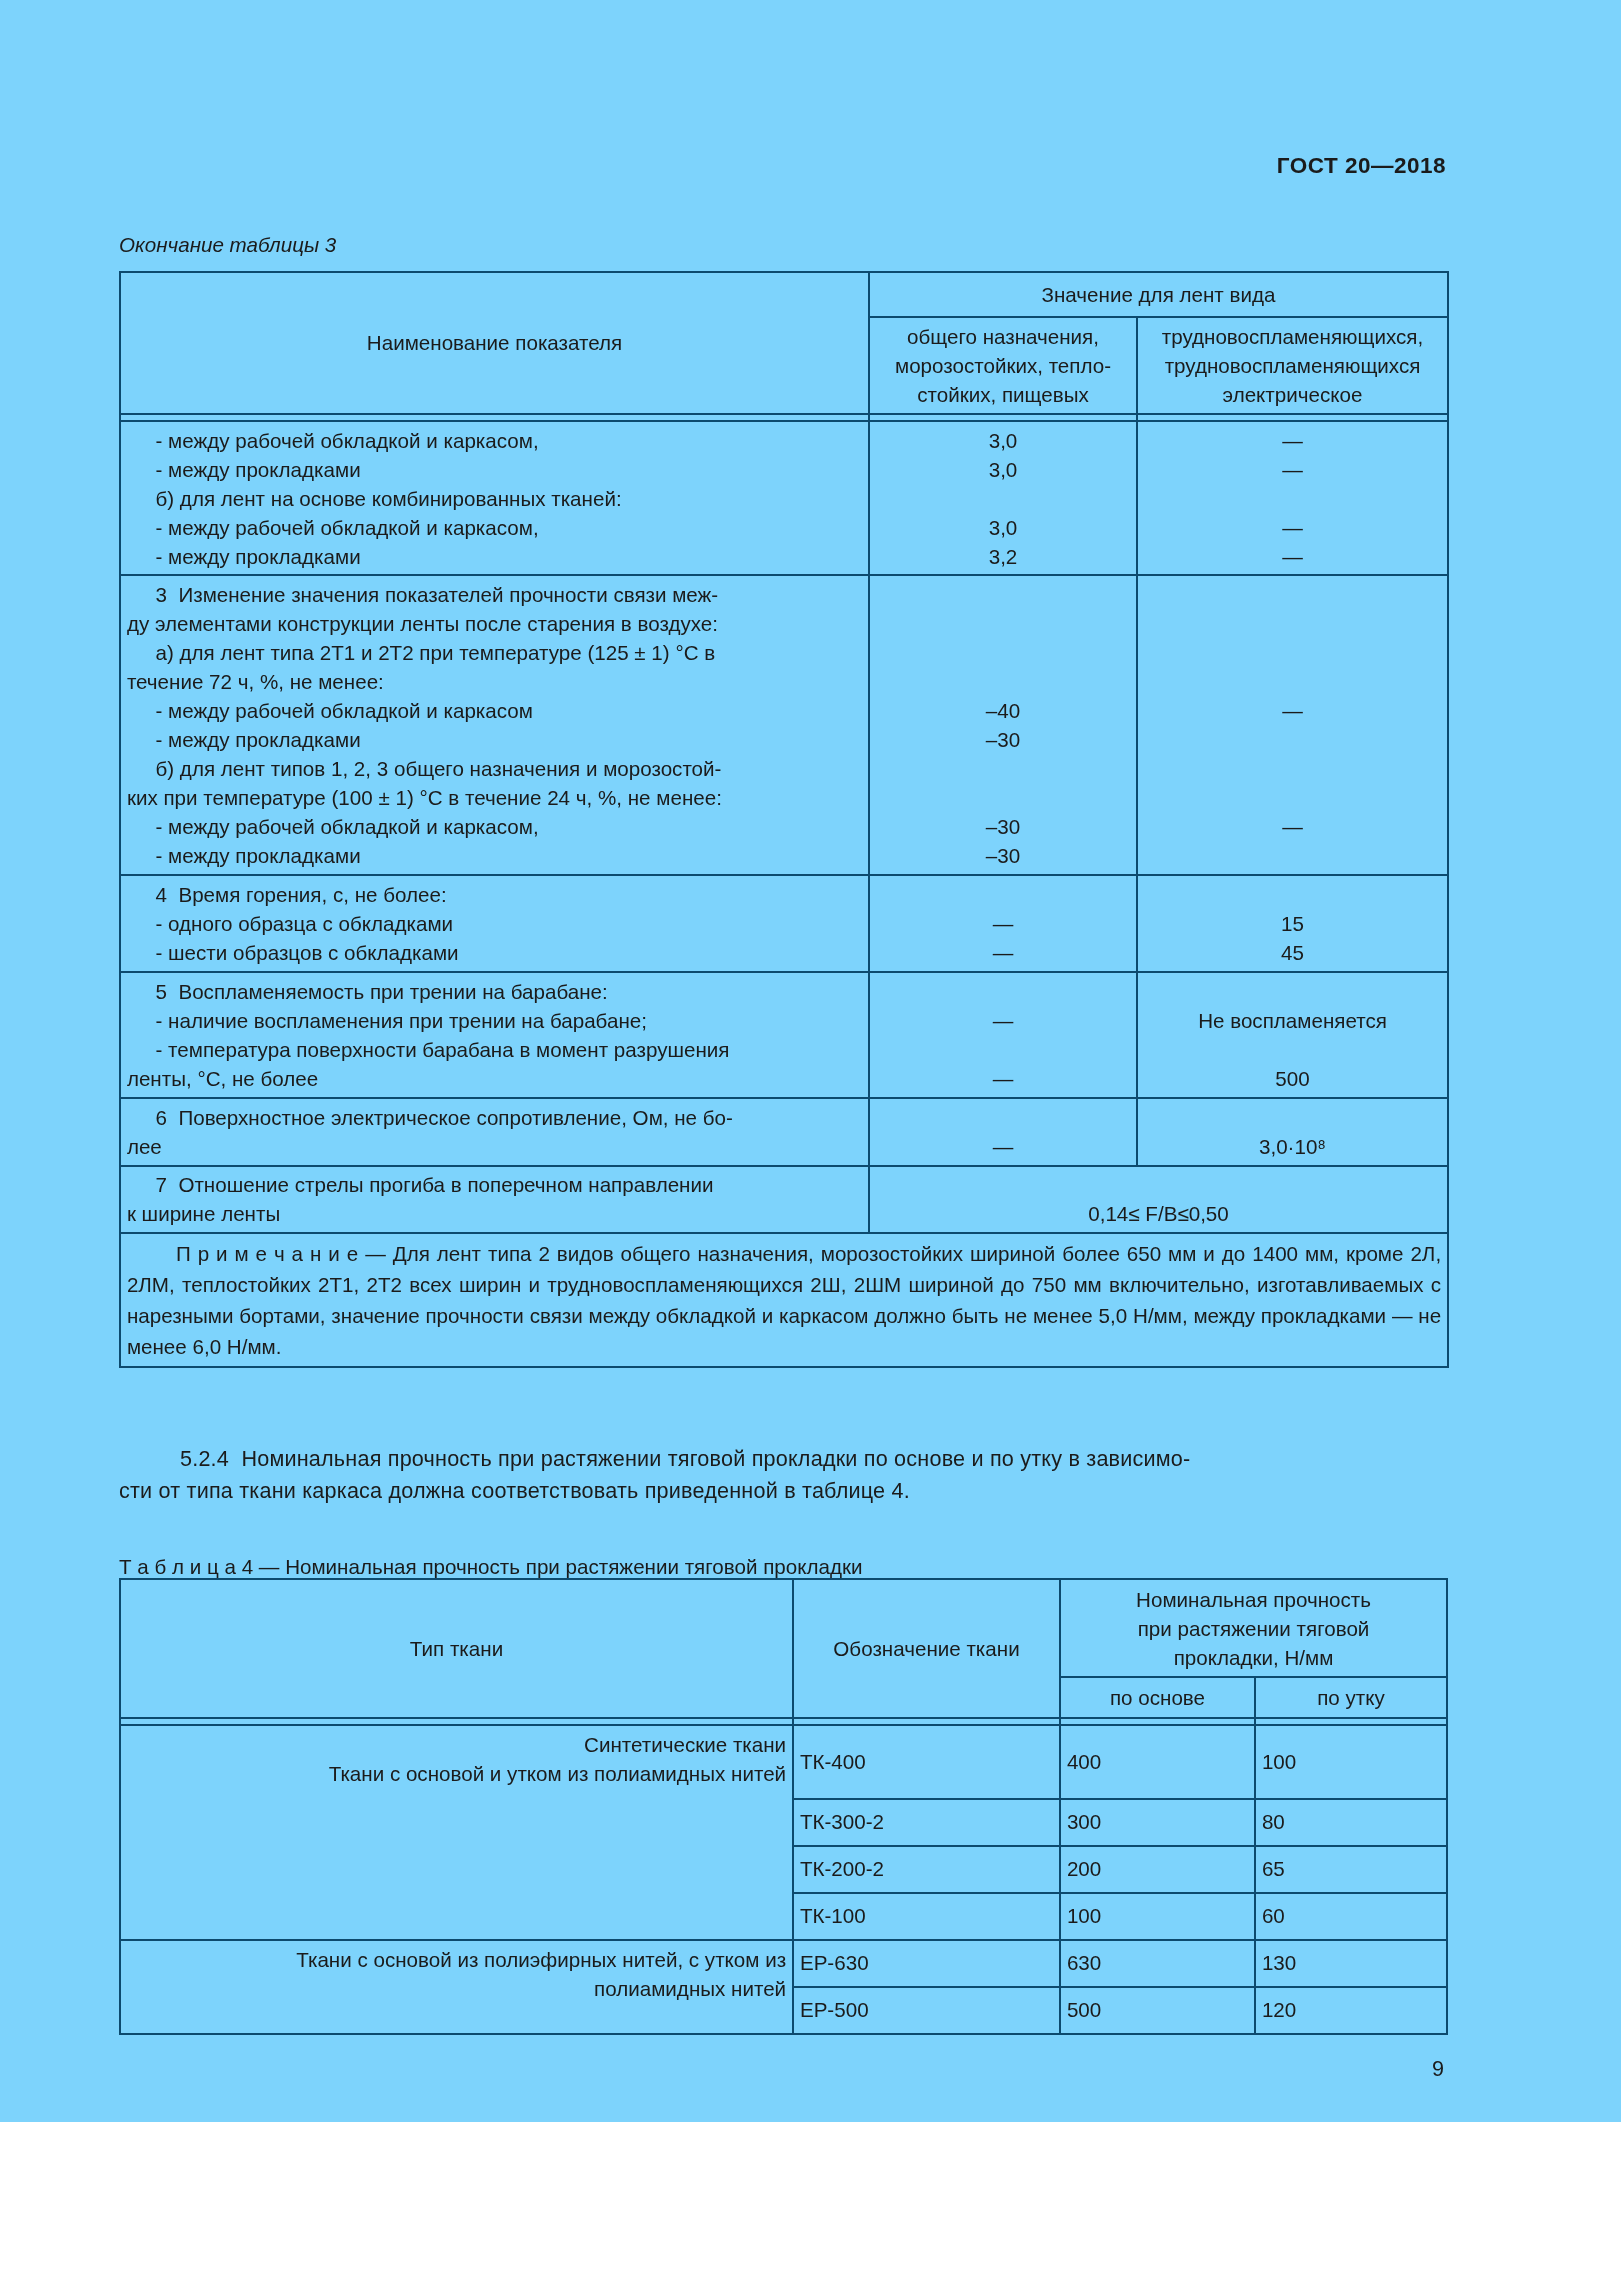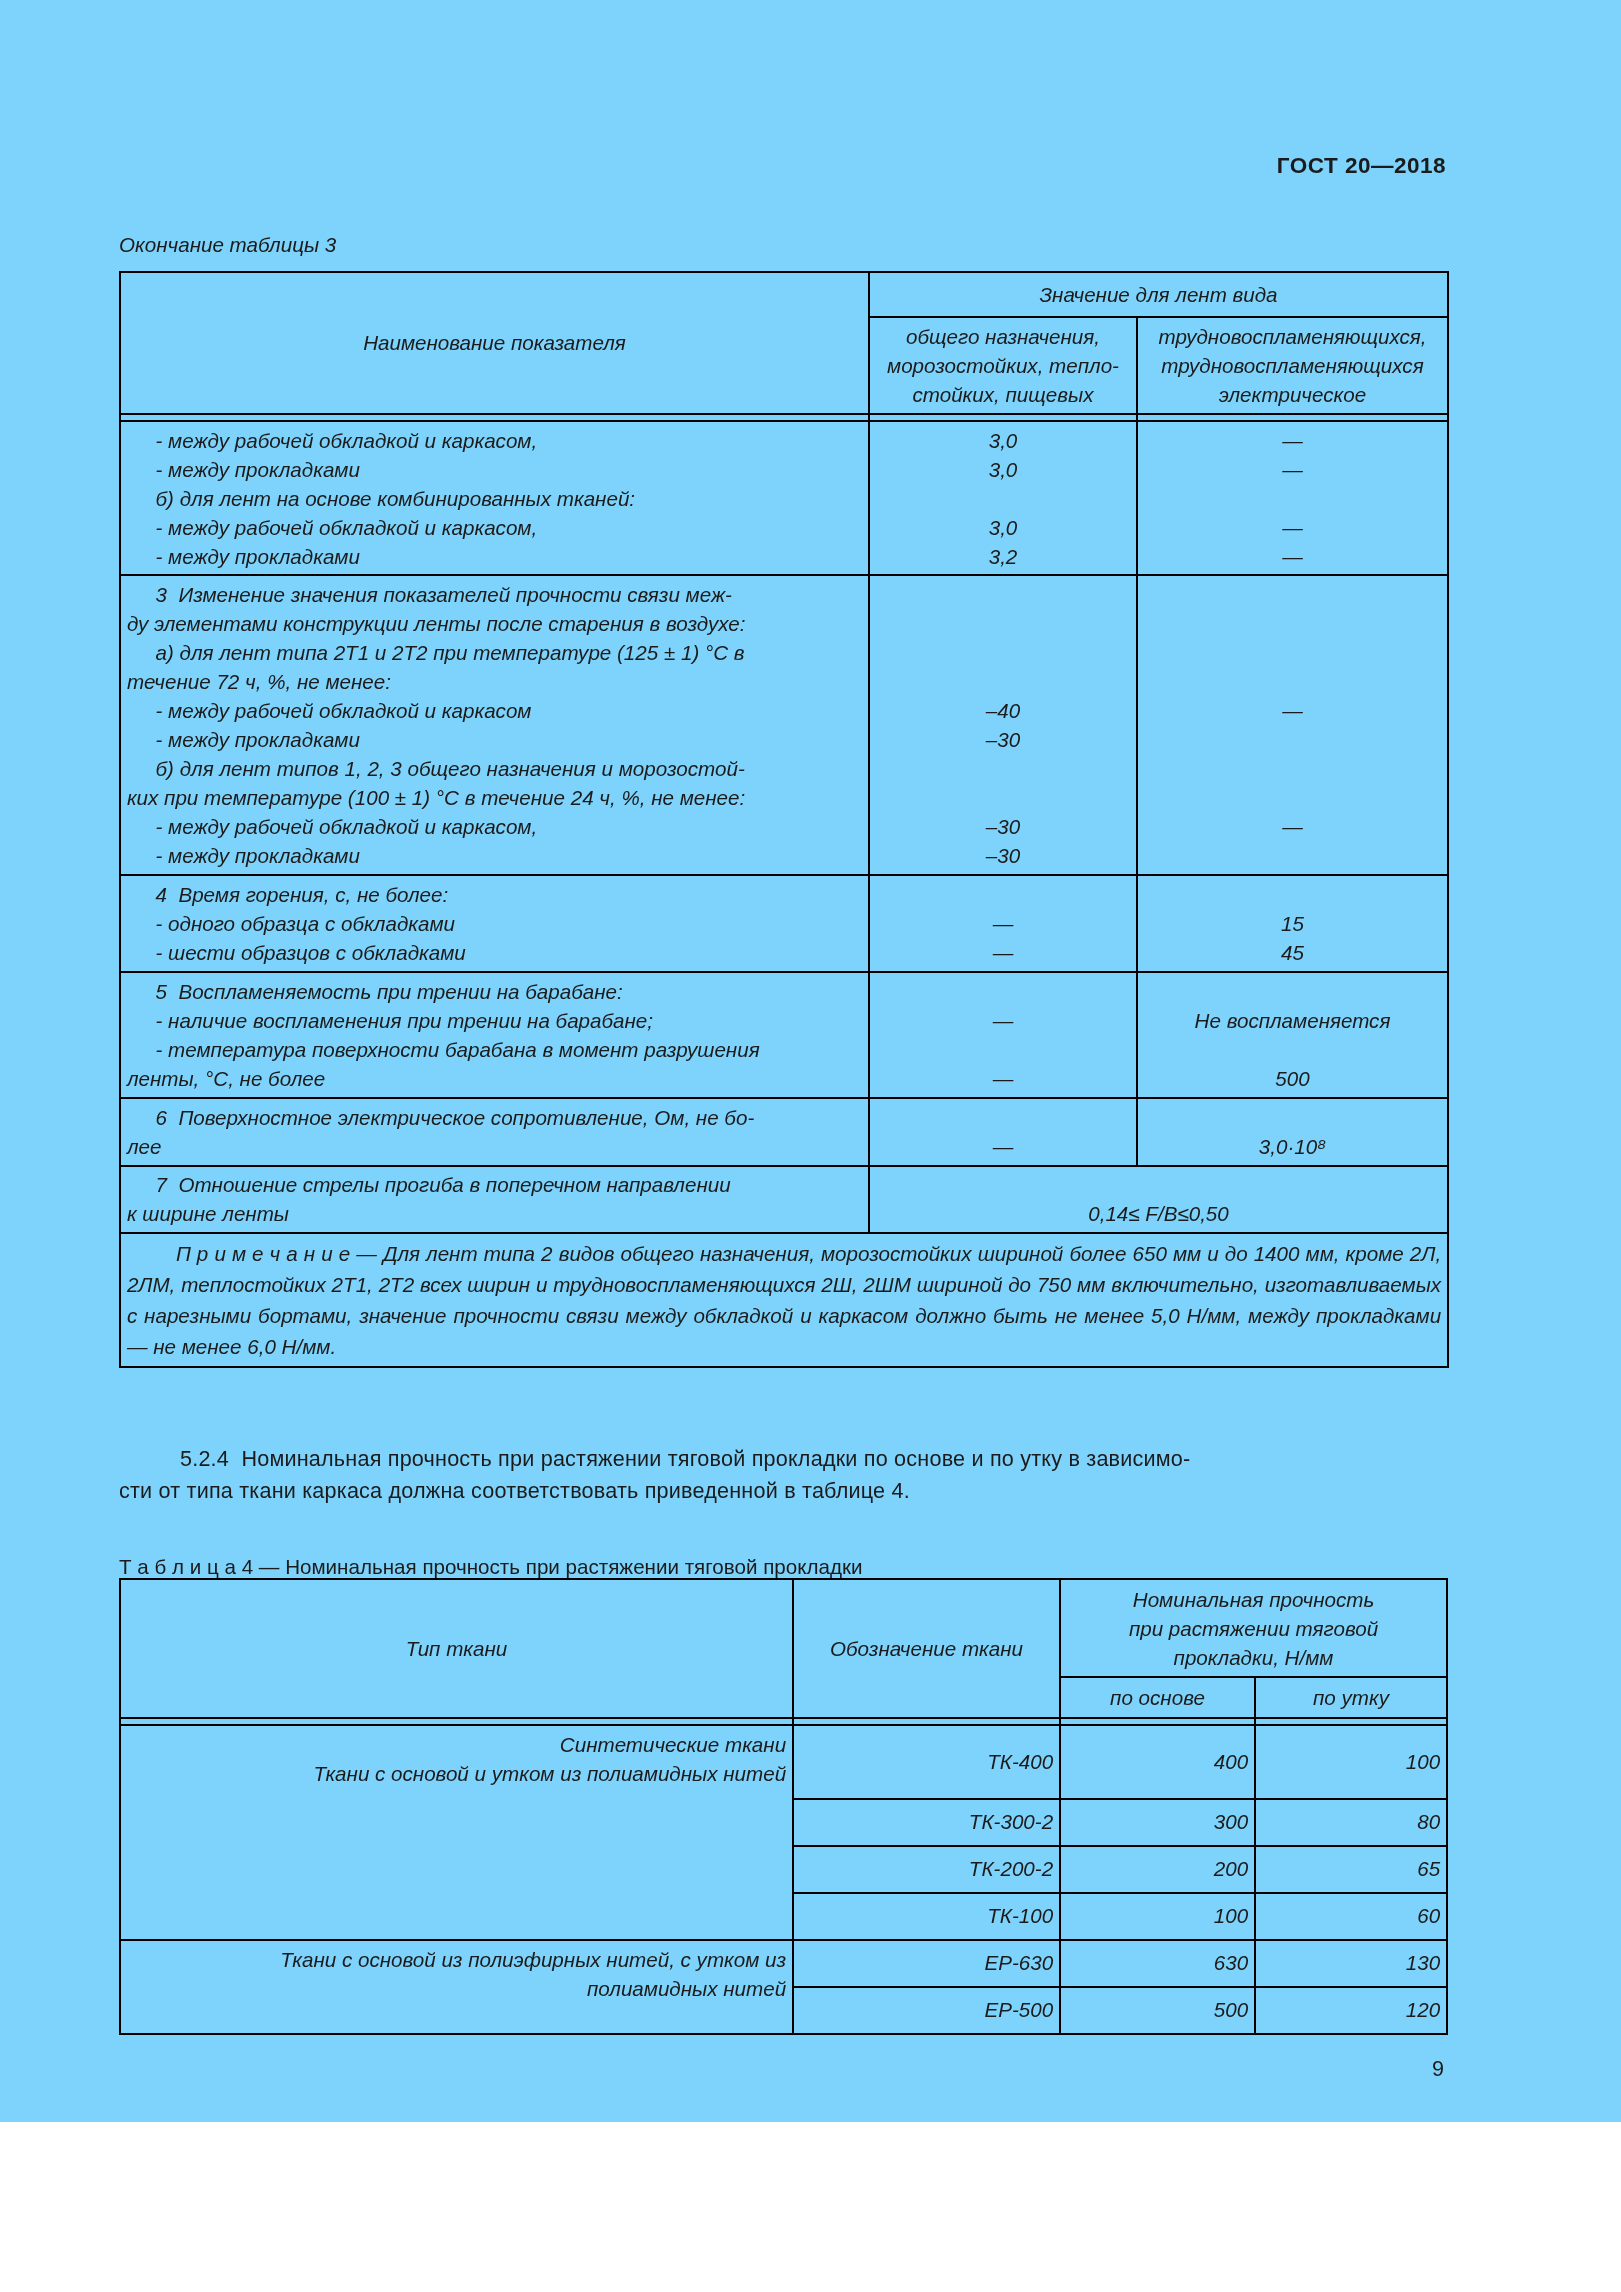--- a/index.html
+++ b/index.html
@@ -17,21 +17,21 @@
   .t3-caption {
     position: absolute; top: 233px; left: 119px;
     font-size: 20.6px; font-style: italic;
   }
 
   table.gtable {
     border-collapse: collapse; table-layout: fixed;
     border: 2.9px solid #1b1b1b;
     font-size: 20.6px;
   }
-  table.gtable td { border: 2px solid #000000; padding: 3.9px 5.9px; font-style: italic; }
+  table.gtable td { border: 2px solid #0c4a6e; padding: 3.9px 5.9px; }
 
   .t3 { position: absolute; top: 271px; left: 119px; width: 1327px; }
   .t4 { position: absolute; top: 1578px; left: 119px; width: 1327px; }
 
   .hc {
     text-align: center; vertical-align: middle;
     white-space: pre-line; line-height: 29px;
   }
   tr.h1 > td.gh { border-bottom-width: 2.9px; }
   .t3 tr.h1 { height: 45px; }
@@ -58,21 +58,21 @@
     line-height: 31px; padding: 7.8px 13.7px 9.8px 13.7px; font-size: 20.6px;
   }
 
   tr.dr > td { border-top-width: 2px; border-bottom-width: 2.9px; }
   .t4 tr.dr { height: 47px; }
   .t4 tr.dr1 { height: 74px; }
   td.fab {
     white-space: pre-line; text-align: right; vertical-align: top;
     line-height: 29px; padding: 7.8px 9.8px 5.9px 11.8px;
   }
-  td.cv { text-align: right; vertical-align: middle; border-radius: 16px; }
+  td.cv { text-align: left; vertical-align: middle; border-radius: 16px; }
 
   .para-524 {
     position: absolute; top: 1443px; left: 119px; width: 1327px;
     font-size: 21.6px; line-height: 32px;
     white-space: pre-line; text-indent: 61px; letter-spacing: 0.2px;
   }
   .t4-caption {
     position: absolute; top: 1555px; left: 119px; font-size: 20.6px;
   }
   .page-num {

